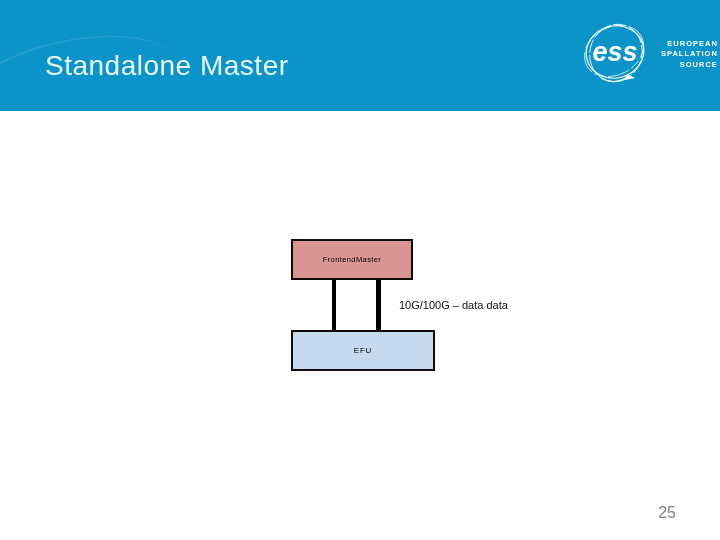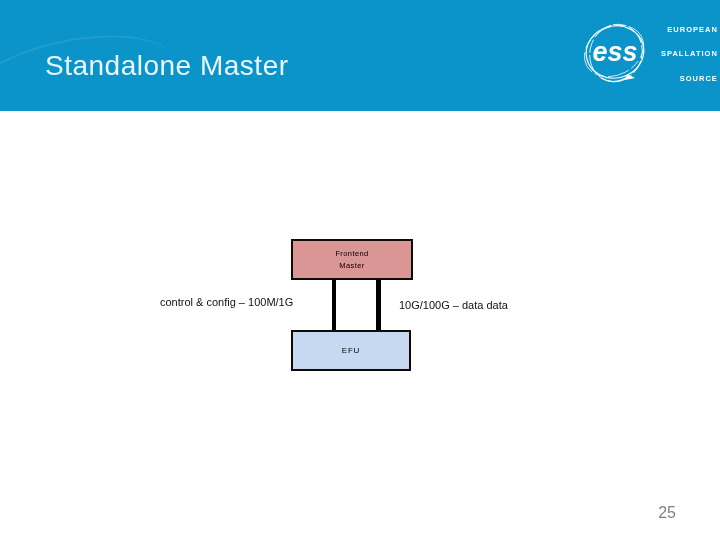--- a/index.html
+++ b/index.html
@@ -27,38 +27,38 @@
   
   .logo{
     position:absolute;right:8px;top:10px;width:135px;height:88px;
     display:flex;align-items:center;text-align:right;
   }
   .logo-mark{width:78px;height:84px;flex:0 0 auto;}
   .logo-divider{
     width:1px;height:44px;background:rgba(255,255,255,0.9);
     margin:0 6px 0 0;
   }
-  .logo-text{display:flex;flex-direction:column;gap:17px;}
+  .logo-text{display:flex;flex-direction:column;gap:3px;}
   .logo-text span{
     color:#ffffff;font-size:7.5px;font-weight:700;letter-spacing:1px;
     line-height:1;white-space:nowrap;
   }
   
   .diag-box{
     position:absolute;box-sizing:border-box;border:2px solid #120a06;
-    display:flex;flex-direction:column;align-items:center;justify-content:center;
+    display:flex;align-items:center;justify-content:center;
     text-align:center;color:#000;
   }
   .box-frontend{
     left:291px;top:239px;width:122px;height:41px;
     background:var(--frontend-fill,#d99694);
     font-size:7.5px;line-height:12px;letter-spacing:0.4px;
   }
   .box-efu{
-    left:291px;top:330px;width:120px;height:41px;
+    left:291px;top:330px;width:144px;height:41px;
     background:var(--efu-fill,#c6d9f0);
     font-size:8px;letter-spacing:0.8px;
   }
   .connector{
     position:absolute;background:var(--connector,#000000);
     top:278px;height:54px;
   }
   .connector-left{left:332px;width:4px;}
   .connector-right{left:376px;width:5px;}
   .diag-label{
@@ -106,18 +106,17 @@
 
   <div class="diag-box box-frontend">
     <div>Frontend</div>
     <div>Master</div>
   </div>
 
   <div class="diag-box box-efu">
     <div>EFU</div>
   </div>
 
-  <div class="diag-label label-left">control &amp; config – 100M/1G</div>
   <div class="diag-label label-right">10G/100G – data data</div>
 
   <div class="page-number">25</div>
 
 </div>
 
 </body></html>

